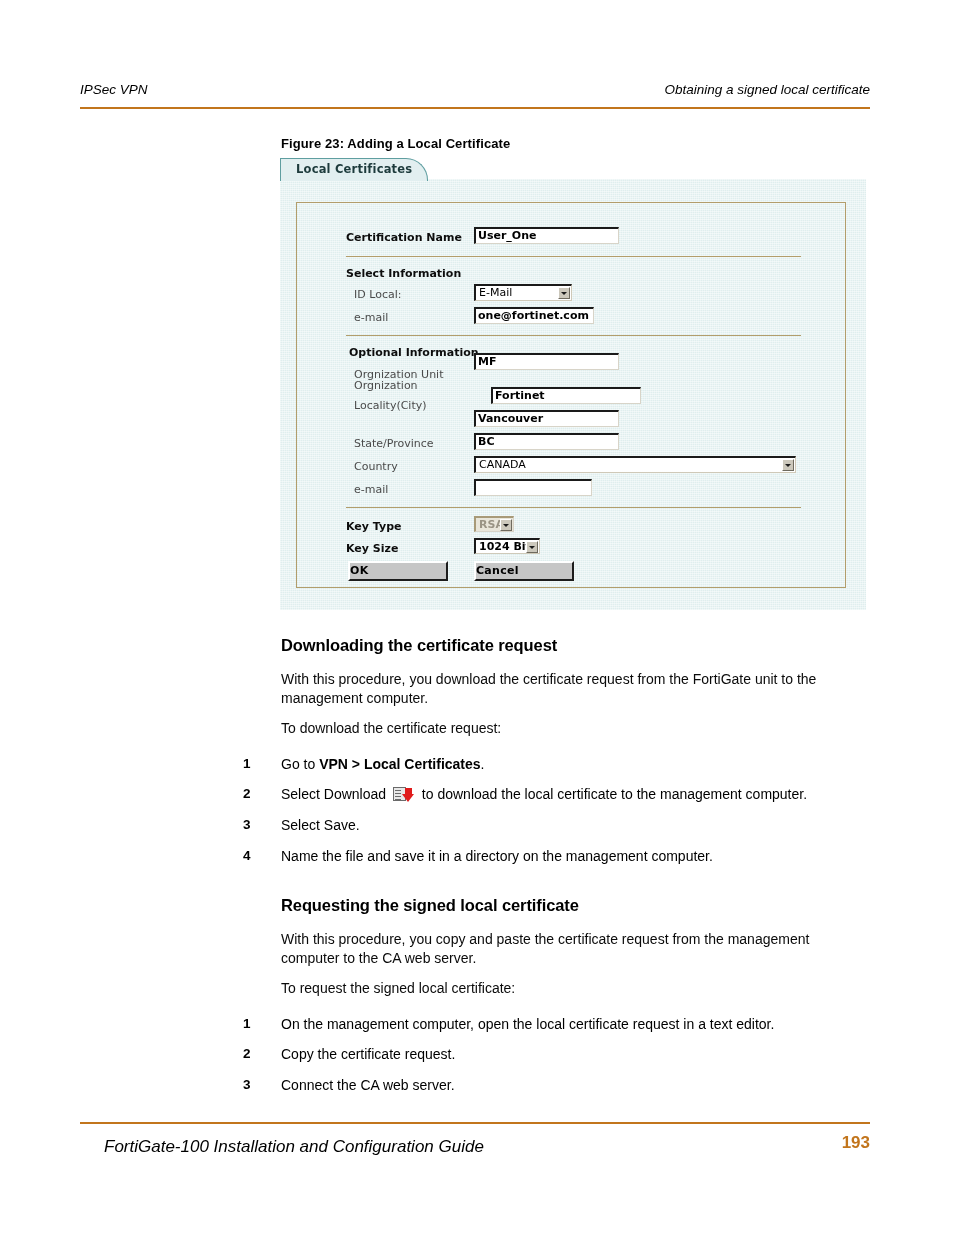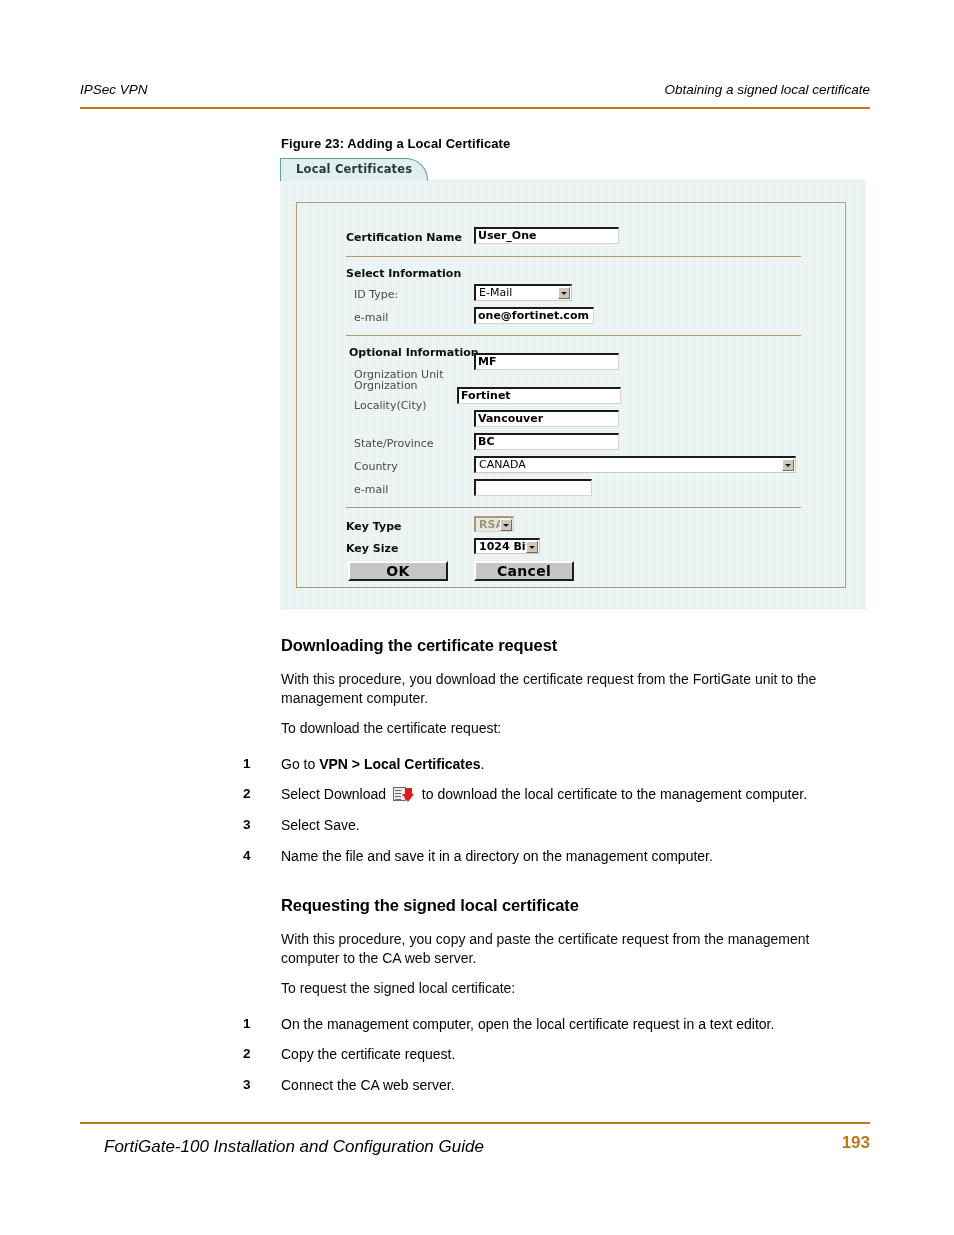--- a/index.html
+++ b/index.html
@@ -224,24 +224,24 @@
   
   .btn {
     position: absolute;
     background: #c6c6c6;
     border-top: 2px solid #ffffff;
     border-left: 2px solid #ffffff;
     border-right: 2px solid #1c1c1c;
     border-bottom: 2px solid #1c1c1c;
     box-sizing: border-box;
     font-family: "DejaVu Sans", sans-serif;
-    font-size: 14px;
+    font-size: 11px;
     font-weight: bold;
     color: #000;
-    text-align: center;
+    text-align: left;
     line-height: 16px;
     letter-spacing: 0.3px;
   }
 
   
   .h2 {
     position: absolute;
     left: 281px;
     font-size: 16.5px;
     font-weight: bold;
@@ -382,37 +382,37 @@
   <div class="shot-body" style="background:transparent;">
     <div class="form-panel">
 
 
       <div class="fld-label bold" style="left:49px; top:28px;">Certification Name</div>
       <div class="txt" style="left:177px; top:24px; width:145px; height:17px;">User_One</div>
 
       <div class="hrule" style="left:49px; top:53px; width:455px;"></div>
 
       <div class="fld-label bold" style="left:49px; top:64px;">Select Information</div>
-      <div class="fld-label grey" style="left:57px; top:85px;">ID Type:</div>
+      <div class="fld-label grey" style="left:57px; top:85px;">ID Local:</div>
       <div class="sel" style="left:177px; top:81px; width:98px; height:17px;">
         <span class="sel-text">E-Mail</span>
         <span class="sel-arrow"></span>
       </div>
       <div class="fld-label grey" style="left:57px; top:108px;">e-mail</div>
       <div class="txt" style="left:177px; top:104px; width:120px; height:17px;">one@fortinet.com</div>
 
       <div class="hrule" style="left:49px; top:132px; width:455px;"></div>
 
       <div class="fld-label bold" style="left:52px; top:143px;">Optional Information</div>
 
       <div class="fld-label grey" style="left:57px; top:165px;">Orgnization Unit</div>
       <div class="txt" style="left:177px; top:150px; width:145px; height:17px;">MF</div>
 
       <div class="fld-label grey" style="left:57px; top:176px;">Orgnization</div>
-      <div class="txt" style="left:160px; top:184px; width:164px; height:17px;">Fortinet</div>
+      <div class="txt" style="left:194px; top:184px; width:150px; height:17px;">Fortinet</div>
 
       <div class="fld-label grey" style="left:57px; top:196px;">Locality(City)</div>
       <div class="txt" style="left:177px; top:207px; width:145px; height:17px;">Vancouver</div>
 
       <div class="fld-label grey" style="left:57px; top:234px;">State/Province</div>
       <div class="txt" style="left:177px; top:230px; width:145px; height:17px;">BC</div>
 
       <div class="fld-label grey" style="left:57px; top:257px;">Country</div>
       <div class="sel" style="left:177px; top:253px; width:322px; height:17px;">
         <span class="sel-text">CANADA</span>

